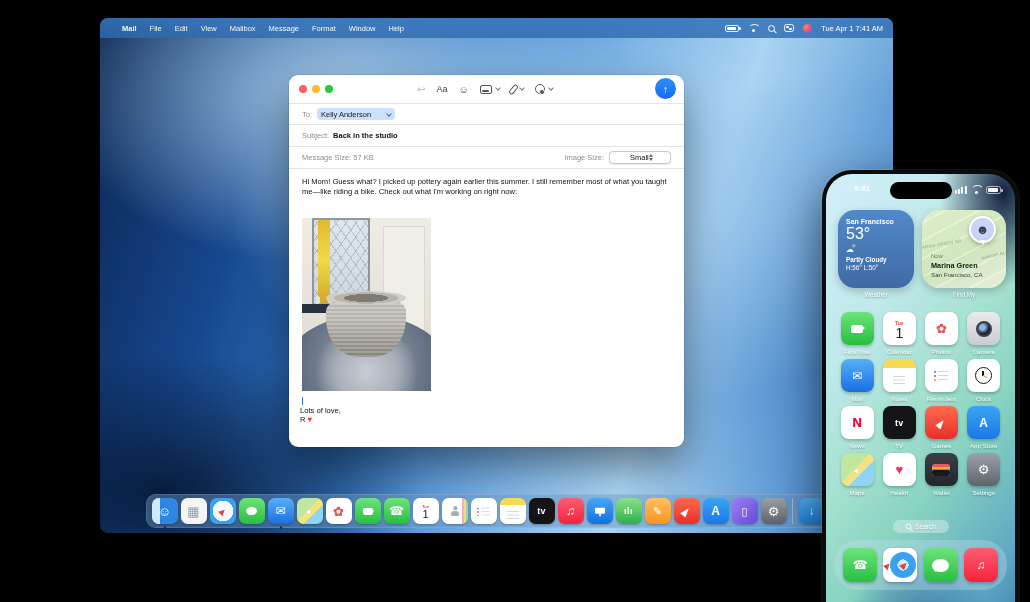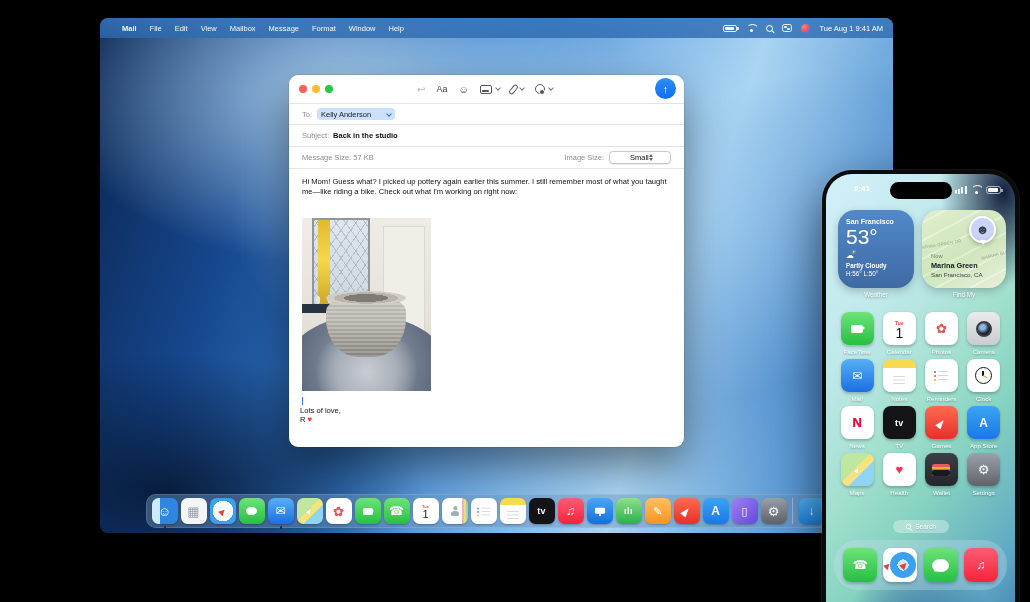--- a/index.html
+++ b/index.html
@@ -194,21 +194,21 @@
       linear-gradient(#fff,#fff) 9.6px 100%/1.9px 8px no-repeat; }
   .wifi.dark::before{ border-color:#fff; } 
   .ibat { width:15px; height:8px; border:1px solid rgba(255,255,255,.6); border-radius:2.5px; position:relative; }
   .ibat::before { content:''; position:absolute; left:1px; top:1px; bottom:1px; width:10px; background:#fff; border-radius:1px; }
   .ibat::after { content:''; position:absolute; right:-2.5px; top:2px; width:1.5px; height:3px; background:rgba(255,255,255,.6); }
 
   .widgets { position:absolute; left:12px; top:36px; display:flex; gap:8px; }
   .widget { height:78px; border-radius:17px; overflow:hidden; position:relative; box-shadow:0 3px 8px rgba(0,0,0,.22); }
   .w-weather { width:76px; background:linear-gradient(180deg,#5189c8 0%,#3f6aa4 100%); color:#fff; padding:8px; }
   .w-city { font-size:7px; font-weight:bold; }
-  .w-temp { font-size:21px; font-weight:300; margin-top:0; }
+  .w-temp { font-size:16px; font-weight:300; margin-top:0; }
   .w-cloud { margin-top:3px; font-size:8px; position:relative; line-height:1; }
   .w-cloud .sun { position:absolute; left:5px; top:-3px; color:#ffd34d; font-size:6px; }
   .w-cond { font-size:6.3px; font-weight:bold; margin-top:2px; }
   .w-hilo { font-size:6.3px; margin-top:1px; }
   .w-findmy { width:84px; background:
       repeating-linear-gradient(-28deg, rgba(255,255,255,.35) 0 2px, transparent 2px 16px),
       linear-gradient(150deg,#dfeecb 0%,#cfe6bc 55%,#e9efdc 100%); }
   .fm-street { position:absolute; font-size:4.2px; color:#93a183; letter-spacing:.3px; white-space:nowrap; }
   .fm-street.a { left:-4px; top:32px; transform:rotate(-10deg); }
   .fm-street.b { right:-6px; top:42px; transform:rotate(-14deg); }
@@ -254,21 +254,21 @@
     <span class="mitem">Message</span>
     <span class="mitem">Format</span>
     <span class="mitem">Window</span>
     <span class="mitem">Help</span>
     <span class="mb-right">
       <span class="battery"></span>
       <span class="wifi"></span>
       <span class="mglass"></span>
       <span class="cc-ic"></span>
       <span class="siri-ic"></span>
-      <span class="mb-clock">Tue Aug 1 9:41 AM</span>
+      <span class="mb-clock">Tue Apr 1 7:41 AM</span>
     </span>
   </div>
 
   <div class="compose">
     <div class="cw-toolbar">
       <span class="lights">
         <span class="light l-red"></span>
         <span class="light l-yellow"></span>
         <span class="light l-green"></span>
       </span>

